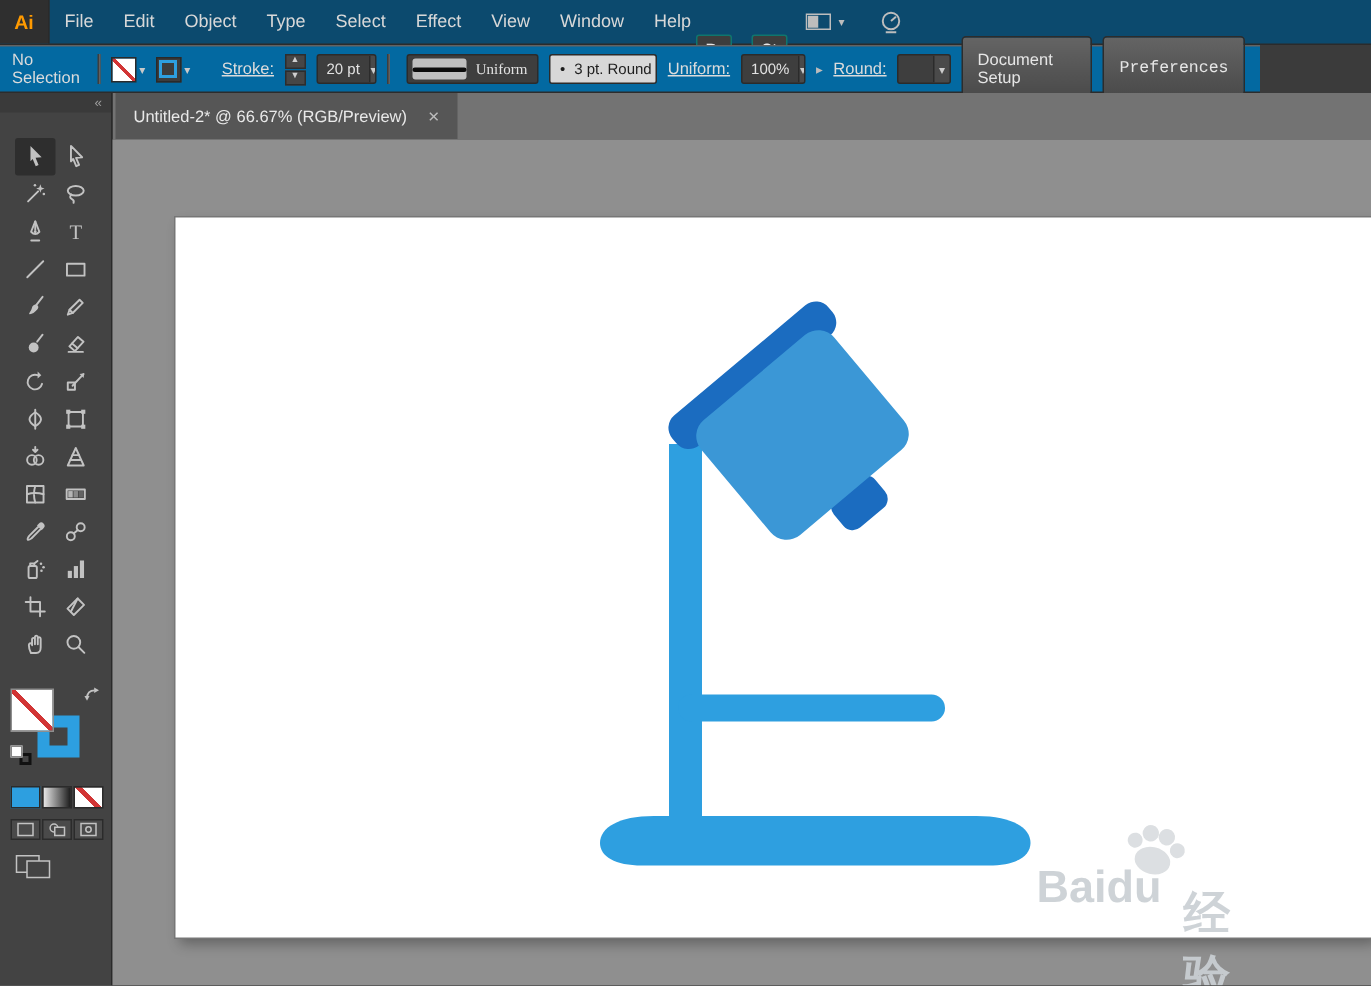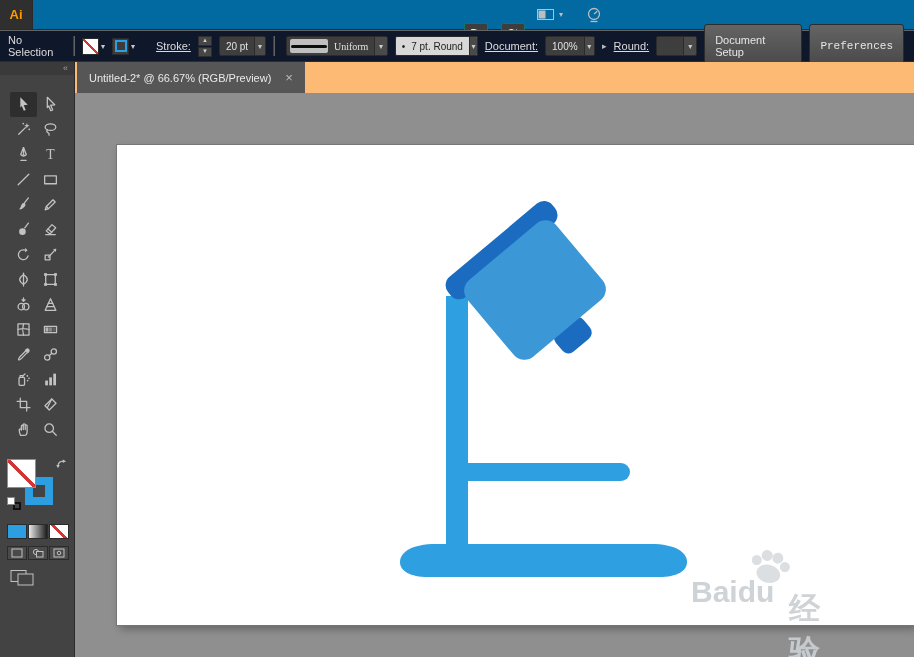--- a/index.html
+++ b/index.html
@@ -1,34 +1,34 @@
 <!DOCTYPE html>
 <html><head>
 <meta charset="utf-8">
 <style>
   html,body{margin:0;padding:0;background:#2b2b2b;}
   #app{position:relative;width:914px;height:657px;background:#3b3b3b;
        font-family:"Liberation Sans",sans-serif;overflow:hidden;user-select:none;}
 
   
-  #menubar{position:absolute;left:0;top:0;width:914px;height:30px;background:#0369a1;
+  #menubar{position:absolute;left:0;top:0;width:914px;height:30px;background:#0c4a6e;
            border-bottom:1px solid #2b2b2b;display:flex;align-items:center;box-sizing:border-box;}
   #ai-logo{width:32px;height:29px;background:#2f2f2f;color:#ff9a00;font-weight:bold;font-size:13px;
            display:flex;align-items:center;justify-content:center;border-right:1px solid #2a2a2a;}
   .menu-item{padding:0 10px;font-size:12px;color:#d8d8d8;height:29px;line-height:29px;cursor:default;}
   .appbar-btn{position:absolute;top:23px;width:22px;height:19px;background:#3d3d3d;border:1px solid #0f766e;
               border-radius:2px;color:#e6e6e6;font-size:10px;font-weight:bold;display:flex;
               align-items:center;justify-content:center;}
   #br-btn{left:464px;} #st-btn{left:501px;}
   #panel-switch{position:absolute;left:537px;top:8px;display:flex;align-items:center;gap:4px;}
   #workspace-chevron{color:#bdbdbd;font-size:8px;}
   #gauge{position:absolute;left:585px;top:6px;}
 
   
-  #controlbar{position:absolute;left:0;top:30px;width:914px;height:32px;background:#0f172a;
+  #controlbar{position:absolute;left:0;top:30px;width:840px;height:32px;background:#0369a1;
               border-top:1px solid #636363;border-bottom:1px solid #2c2c2c;display:flex;
               align-items:center;padding:0 8px;gap:7px;box-sizing:border-box;font-size:11px;color:#dcdcdc;}
   .sep{width:1px;height:20px;background:#3e3e3e;border-right:1px solid #616161;}
   .link-label{text-decoration:underline;}
   .swatch-pair{display:flex;align-items:center;gap:2px;}
   .cb-fill{width:15px;height:15px;border:1px solid #2a2a2a;
            background:linear-gradient(45deg,#ffffff 44%,#d23535 44%,#d23535 56%,#ffffff 56%);}
   .cb-stroke{width:15px;height:15px;border:1px solid #2a2a2a;background:#3c3c3c;
              display:flex;align-items:center;justify-content:center;}
   .cb-stroke > div{width:8px;height:8px;border:2.5px solid #2D9FE0;}
@@ -46,21 +46,21 @@
   .combo.light .val{color:#1d1d1d;}
   .line-swatch-wrap{width:44px;height:14px;background:#bfbfbf;border-radius:2px;margin-left:3px;
                     display:flex;align-items:center;justify-content:center;}
   .line-swatch{width:36px;height:3px;background:#0c0c0c;border-radius:2px;}
   .chev{color:#bcbcbc;font-size:9px;}
   .cb-btn{height:20px;background:linear-gradient(#646464,#484848);border:1px solid #2c2c2c;
           border-radius:3px;color:#e6e6e6;font-size:11px;padding:11px 10px;display:flex;align-items:center;}
   .push-right{margin-left:auto;}
 
   
-  #tabbar{position:absolute;left:75px;top:62px;width:839px;height:31px;background:#fdba74;display:flex;}
+  #tabbar{position:absolute;left:75px;top:62px;width:839px;height:31px;background:#737373;display:flex;}
   #doc-tab{display:flex;align-items:center;background:#565656;padding:0 12px;margin-left:2px;
            font-size:11px;color:#e9e9e9;gap:14px;}
   #tab-close{color:#bdbdbd;font-size:13px;line-height:13px;}
 
   
   #toolbar{position:absolute;left:0;top:62px;width:75px;height:595px;background:#434343;
            border-right:1px solid #2a2a2a;box-sizing:border-box;}
   #toolbar-header{height:13px;background:#3a3a3a;text-align:right;padding-right:6px;
                   color:#9d9d9d;font-size:9px;line-height:12px;}
   #tool-grid{position:absolute;top:30px;left:10px;width:54px;display:grid;grid-template-columns:27px 27px;}
@@ -106,20 +106,31 @@
   #wm-brand-cn{position:absolute;left:714px;top:479px;font-size:31px;font-weight:bold;color:rgba(202,207,212,0.92);margin-top:16px;}
   #wm-url{position:absolute;left:612px;top:521px;font-size:20px;letter-spacing:0.5px;color:rgba(226,230,233,0.95);}
 </style>
 </head>
 <body>
 
 <div id="app">
 
   <div id="menubar">
     <div id="ai-logo">Ai</div>
+    <div style="display:flex;">
+        <div class="menu-item">File</div>
+        <div class="menu-item">Edit</div>
+        <div class="menu-item">Object</div>
+        <div class="menu-item">Type</div>
+        <div class="menu-item">Select</div>
+        <div class="menu-item">Effect</div>
+        <div class="menu-item">View</div>
+        <div class="menu-item">Window</div>
+        <div class="menu-item">Help</div>
+      </div>
     <div id="br-btn" class="appbar-btn">Br</div>
     <div id="st-btn" class="appbar-btn">St</div>
     <div id="panel-switch">
       <svg width="18" height="13" viewBox="0 0 18 13">
         <rect x="0.5" y="1.5" width="16" height="10" fill="none" stroke="#bdbdbd"></rect>
         <rect x="1.5" y="2.5" width="7" height="8" fill="#bdbdbd"></rect>
       </svg>
       <span id="workspace-chevron">▾</span>
     </div>
     <div id="gauge">
@@ -156,24 +167,24 @@
     <div class="sep"></div>
     <div class="combo" style="margin-left:4px;font-family:Liberation Serif, serif;">
       <span class="line-swatch-wrap">
           <span class="line-swatch"></span>
         </span>
       <span class="val">Uniform</span>
       <span class="arrow"></span>
     </div>
     <div class="combo light">
       <span class="val" style="padding-right:0;">•</span>
-      <span class="val">7 pt. Round</span>
+      <span class="val">3 pt. Round</span>
       <span class="arrow"></span>
     </div>
-    <span class="link-label">Document:</span>
+    <span class="link-label">Uniform:</span>
     <div class="combo">
       <span class="val">100%</span>
       <span class="arrow"></span>
     </div>
     <span class="chev">▸</span>
     <span class="link-label">Round:</span>
     <div class="combo">
       <span class="val" style="width:16px;">&nbsp;</span>
       <span class="arrow"></span>
     </div>

